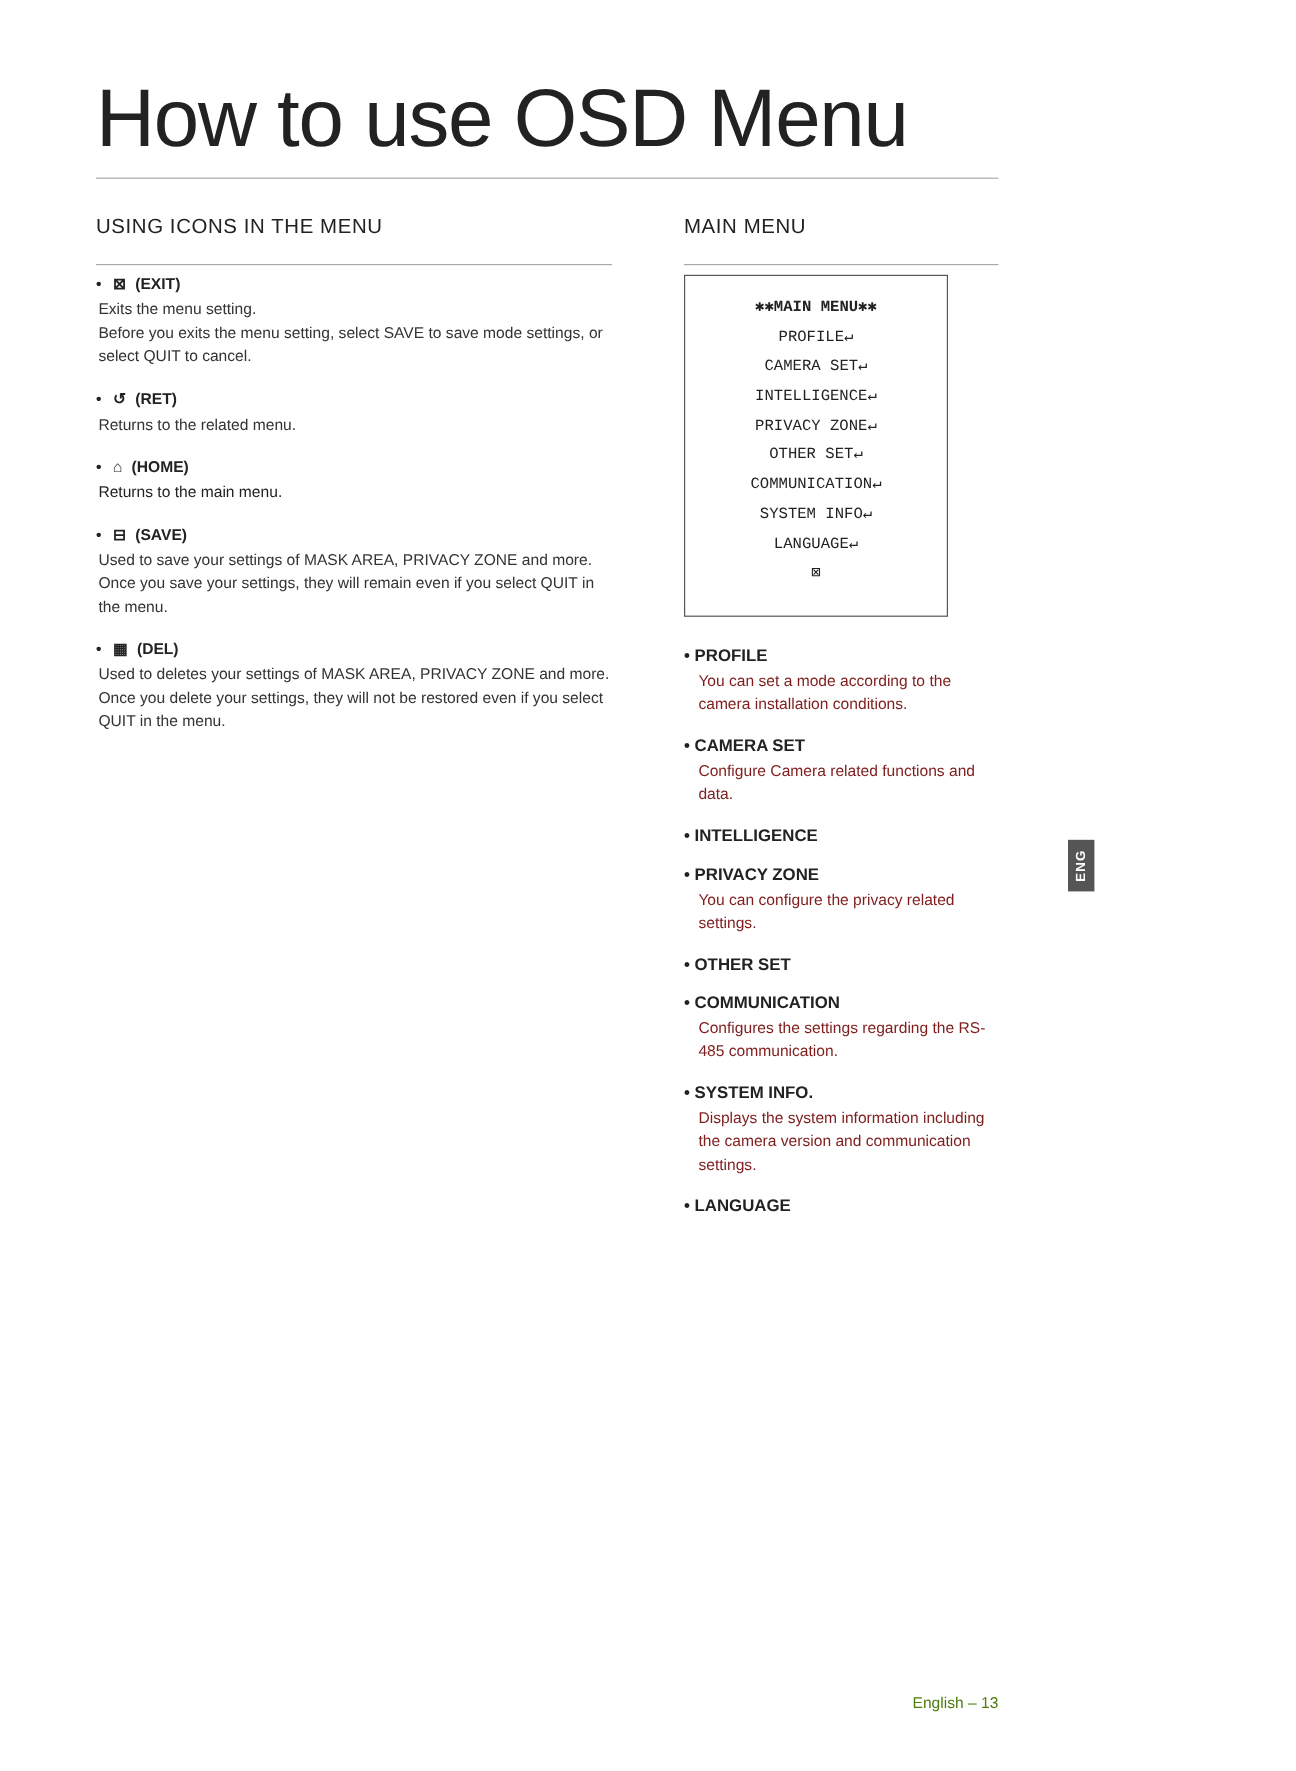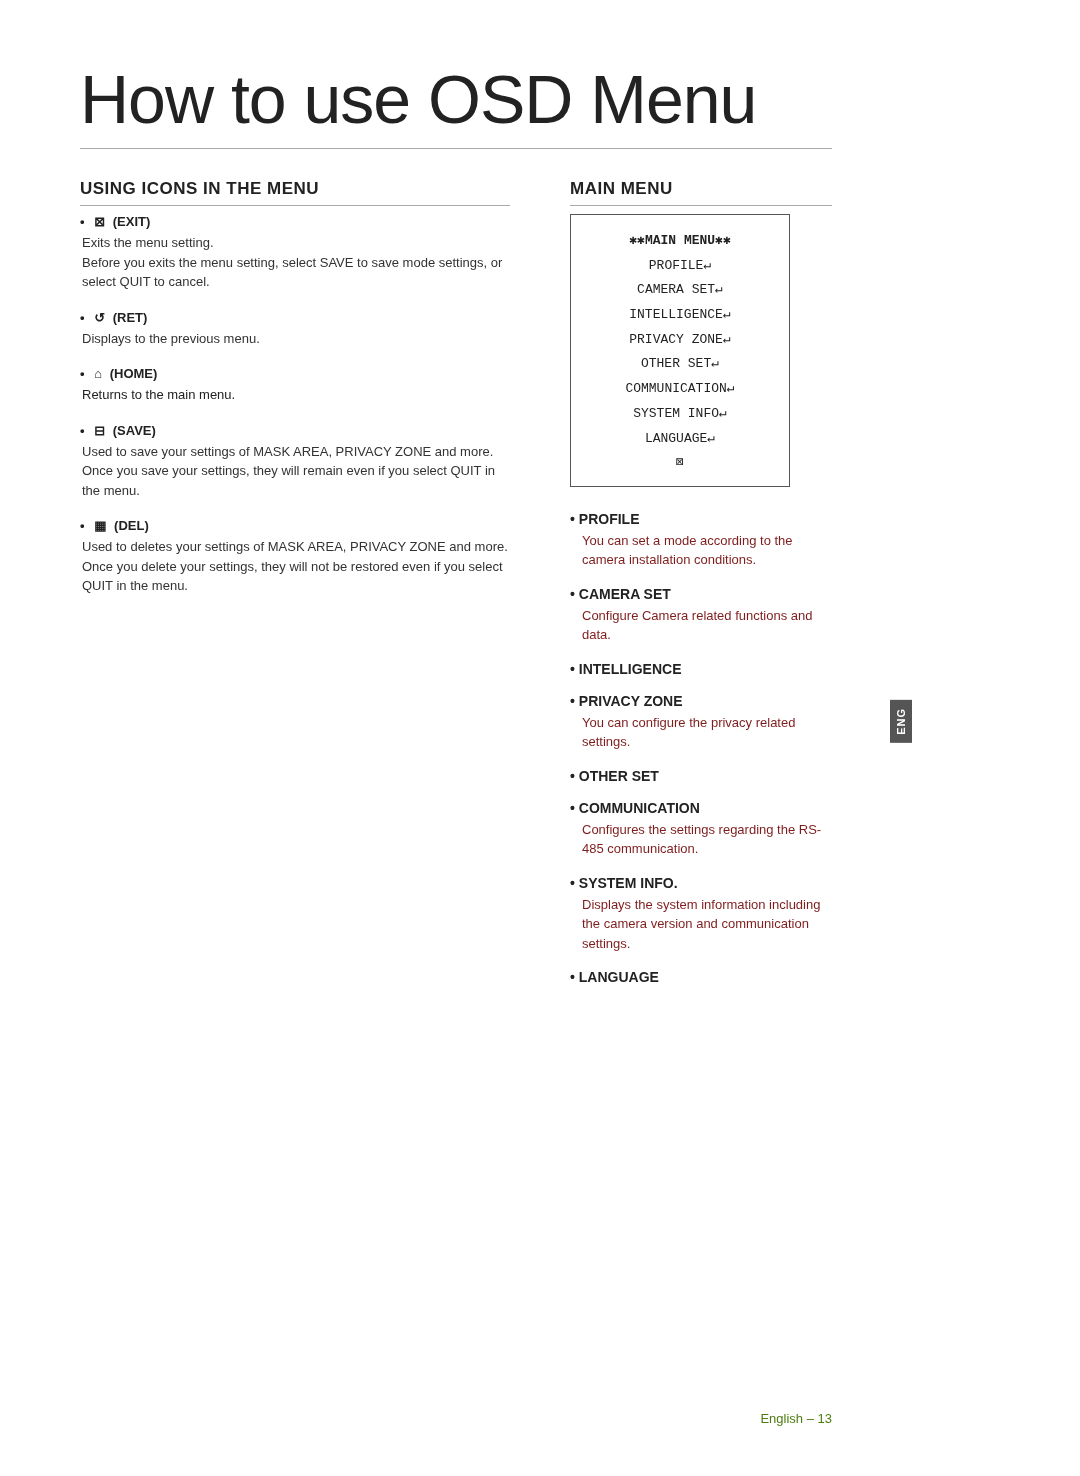--- a/index.html
+++ b/index.html
@@ -46,25 +46,25 @@
       flex: 0 0 430px;
     }
 
     .col-right {
       flex: 1;
     }
 
     
     .section-title {
       font-size: 17px;
-      font-weight: 700;
+      font-weight: 400;
       letter-spacing: 0.5px;
       text-transform: uppercase;
       margin-bottom: 8px;
-      padding-bottom: 6px;
+      padding-bottom: 21px;
       border-bottom: 1.5px solid #aaa;
     }
 
     
     .icon-item {
       margin-bottom: 18px;
     }
 
     .icon-label {
       font-size: 13px;
@@ -89,21 +89,21 @@
       font-weight: 400;
       line-height: 1.5;
       color: #222;
       margin-left: 2px;
     }
 
     
     .osd-box {
       border: 1.5px solid #555;
       display: inline-block;
-      padding: 14px 30px 10px 30px;
+      padding: 14px 30px 22px 30px;
       margin-bottom: 24px;
       font-family: 'Courier New', monospace;
       font-size: 13px;
       line-height: 1.9;
       color: #222;
       text-align: center;
       min-width: 220px;
     }
 
     .osd-box .osd-title {
@@ -186,21 +186,21 @@
         <div class="icon-desc">Exits the menu setting.</div>
         <div class="icon-desc">Before you exits the menu setting, select SAVE to save mode settings, or select QUIT to cancel.</div>
       </div>
 
       <div class="icon-item">
         <div class="icon-label">
           <span class="bullet-sym">•</span>
           <span class="icon-sym">↺</span>
           <span>(RET)</span>
         </div>
-        <div class="icon-desc">Displays to the previous menu.</div>
+        <div class="icon-desc">Returns to the related menu.</div>
       </div>
 
       <div class="icon-item">
         <div class="icon-label">
           <span class="bullet-sym">•</span>
           <span class="icon-sym">⌂</span>
           <span>(HOME)</span>
         </div>
         <div class="icon-desc-bold">Returns to the main menu.</div>
       </div>

